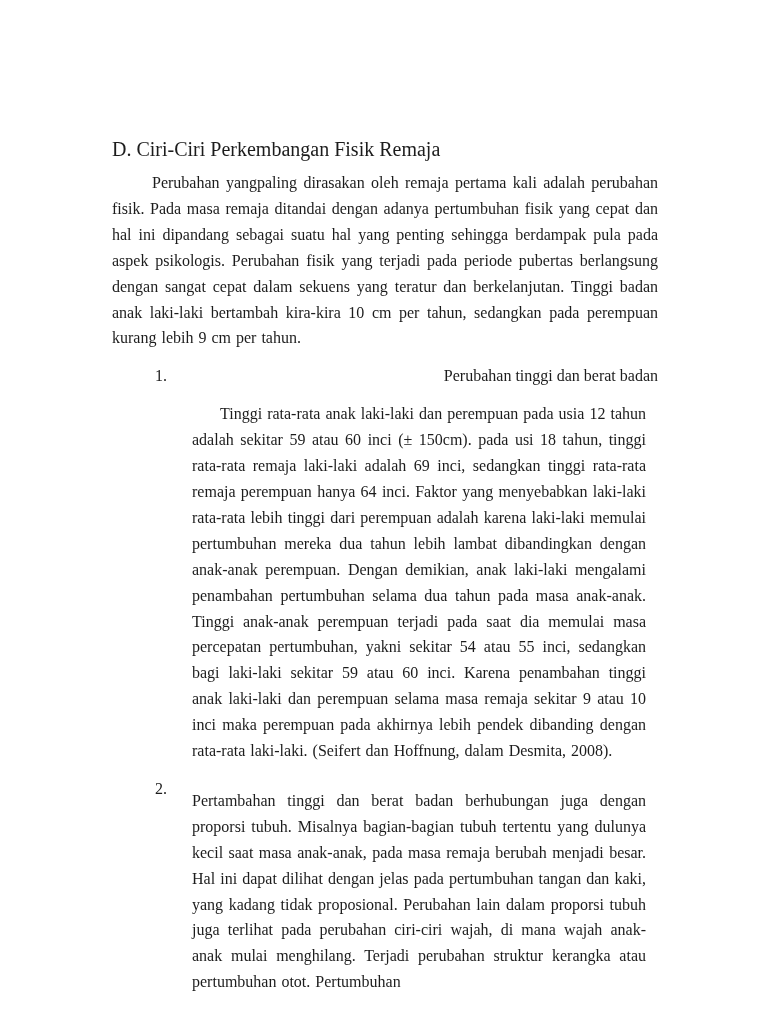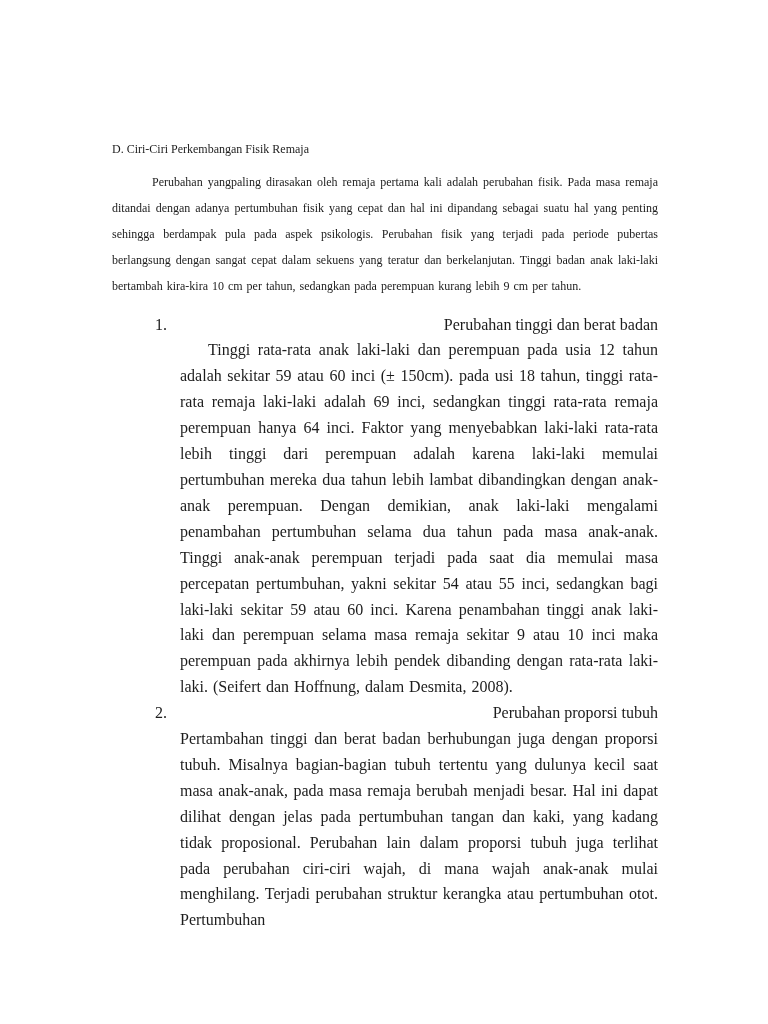--- a/index.html
+++ b/index.html
@@ -16,29 +16,29 @@
     font-family: "Liberation Serif", "DejaVu Serif", serif;
     color: #1c1c1c;
   }
   .content {
     position: absolute;
     top: 136px;
     left: 112px;
     width: 546px;
   }
   .doc-heading {
-    font-size: 12px;
+    font-size: 20px;
     line-height: 26px;
     font-weight: normal;
     margin: 0;
     text-align: left;
   }
   .intro {
     margin: 8px 0 0 0;
-    font-size: 12px;
+    font-size: 16px;
     line-height: 25.9px;
     text-align: justify;
     text-indent: 40px;
     word-spacing: 1px;
   }
   .numbered-list {
     margin-top: 12px;
   }
   .list-item {
     display: flex;
@@ -53,21 +53,21 @@
   }
   .item-content {
     flex: 1;
     min-width: 0;
   }
   .item-title {
     margin: 0;
     text-align: right;
   }
   .item-body {
-    margin: 0;
+    margin: 12px;
     text-align: justify;
     word-spacing: 1px;
   }
   .item-body.first-line-indent {
     text-indent: 28px;
   }
 </style>
 </head>
 <body>
 
@@ -84,20 +84,19 @@
         <span class="item-number">1.</span>
         <div class="item-content">
           <p class="item-title">Perubahan tinggi dan berat badan</p>
           <p class="item-body first-line-indent">Tinggi rata-rata anak laki-laki dan perempuan pada usia 12 tahun adalah sekitar 59 atau 60 inci (± 150cm). pada usi 18 tahun, tinggi rata-rata remaja laki-laki adalah 69 inci, sedangkan tinggi rata-rata remaja perempuan hanya 64 inci. Faktor yang menyebabkan laki-laki rata-rata lebih tinggi dari perempuan adalah karena laki-laki memulai pertumbuhan mereka dua tahun lebih lambat dibandingkan dengan anak-anak perempuan. Dengan demikian, anak laki-laki mengalami penambahan pertumbuhan selama dua tahun pada masa anak-anak. Tinggi anak-anak perempuan terjadi pada saat dia memulai masa percepatan pertumbuhan, yakni sekitar 54 atau 55 inci, sedangkan bagi laki-laki sekitar 59 atau 60 inci. Karena penambahan tinggi anak laki-laki dan perempuan selama masa remaja sekitar 9 atau 10 inci maka perempuan pada akhirnya lebih pendek dibanding dengan rata-rata laki-laki. (Seifert dan Hoffnung, dalam Desmita, 2008).</p>
         </div>
       </div>
 
       <div class="list-item">
         <span class="item-number">2.</span>
         <div class="item-content">
-          <p class="item-title">Perubahan proporsi tubuh</p>
           <p class="item-body">Pertambahan tinggi dan berat badan berhubungan juga dengan proporsi tubuh. Misalnya bagian-bagian tubuh tertentu yang dulunya kecil saat masa anak-anak, pada masa remaja berubah menjadi besar. Hal ini dapat dilihat dengan jelas pada pertumbuhan tangan dan kaki, yang kadang tidak proposional. Perubahan lain dalam proporsi tubuh juga terlihat pada perubahan ciri-ciri wajah, di mana wajah anak-anak mulai menghilang. Terjadi perubahan struktur kerangka atau pertumbuhan otot. Pertumbuhan</p>
         </div>
       </div>
 
     </div>
   </div>
 </div>
 
 </body></html>

